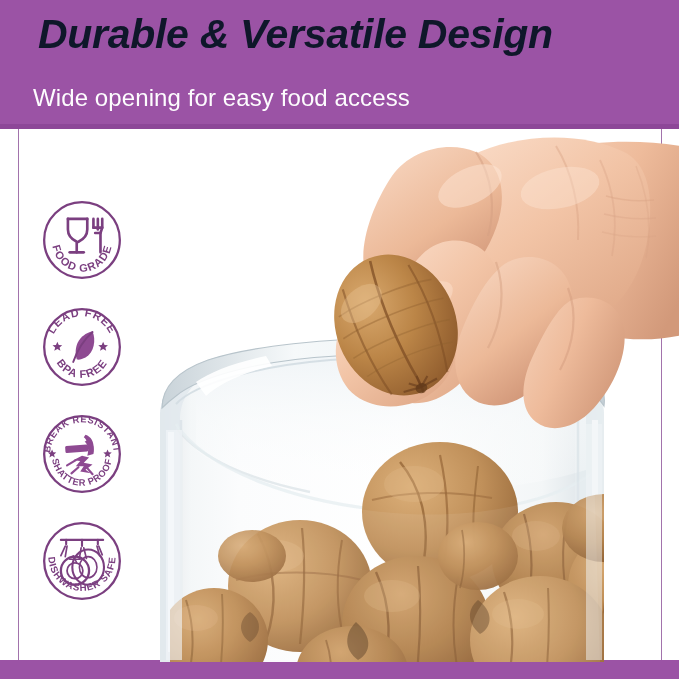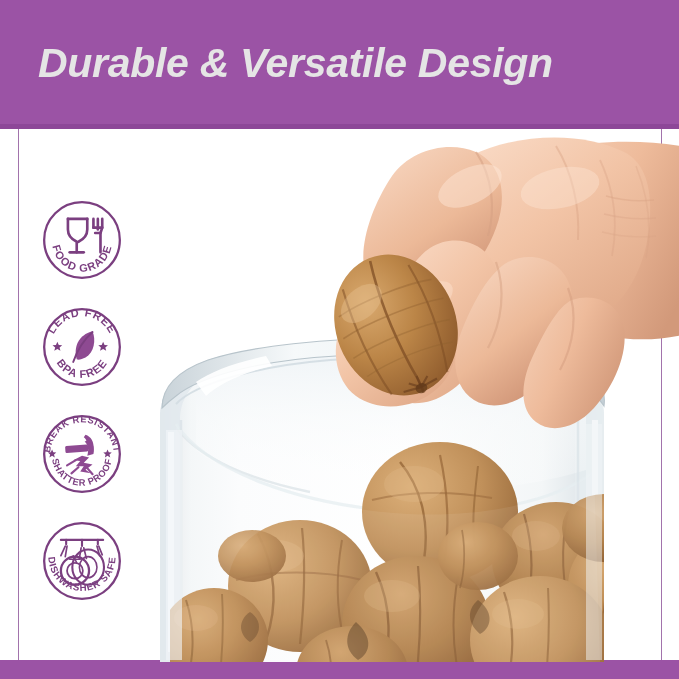--- a/index.html
+++ b/index.html
@@ -18,24 +18,24 @@
   .header-band{
     position:absolute;left:0;top:0;width:679px;height:129px;
     background:#9b53a5;
     overflow:hidden;
   }
   .header-band::after{
     content:"";position:absolute;left:0;bottom:0;width:100%;height:5px;
     background:#8d4798;
   }
   .headline{
-    position:absolute;left:38px;top:40px;
+    position:absolute;left:38px;top:11px;
     font-size:41px;line-height:46px;
     font-weight:bold;font-style:italic;
-    color:#e5e5e5;
+    color:#0f172a;
     letter-spacing:-0.3px;
     white-space:nowrap;
   }
   .subhead{
     position:absolute;left:33px;top:83px;
     font-size:24px;line-height:30px;
     font-weight:normal;font-style:normal;
     color:#fdfcfe;
     letter-spacing:0.1px;
     white-space:nowrap;
@@ -533,17 +533,18 @@
         <text fill="#7b3f80" font-family="Liberation Sans, sans-serif" font-size="11" font-weight="bold" letter-spacing="0.9">
           <textPath href="#arcBottom4" startOffset="50%" text-anchor="middle">DISHWASHER SAFE</textPath>
         </text>
       </svg>
     </div>
 
   </div>
 
   <div class="header-band">
     <div class="headline">Durable &amp; Versatile Design</div>
+    <div class="subhead">Wide opening for easy food access</div>
   </div>
 
   <div class="footer-band"></div>
 
 </div>
 
 </body></html>

